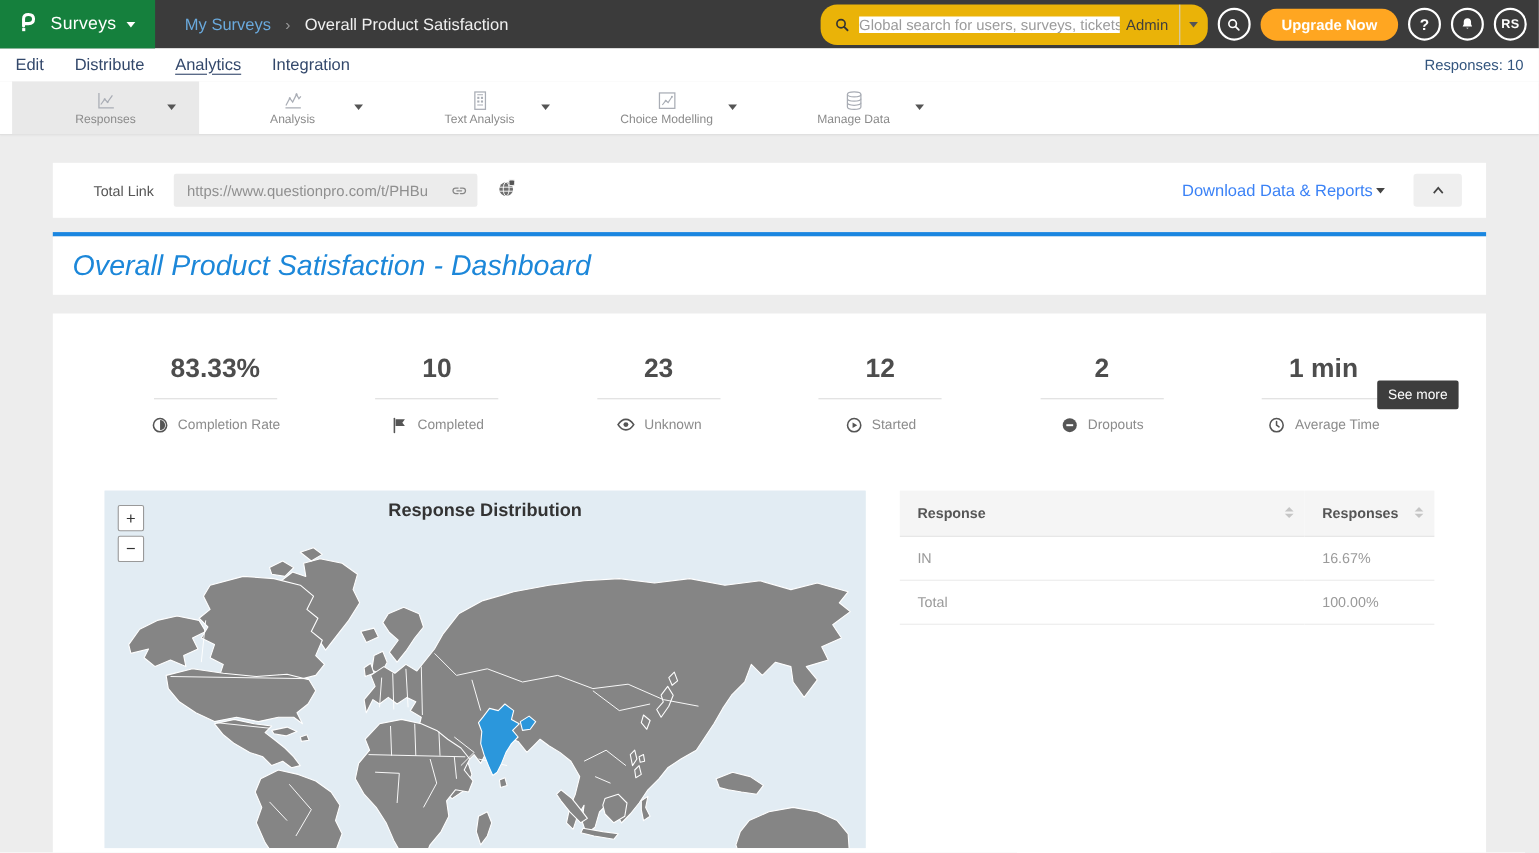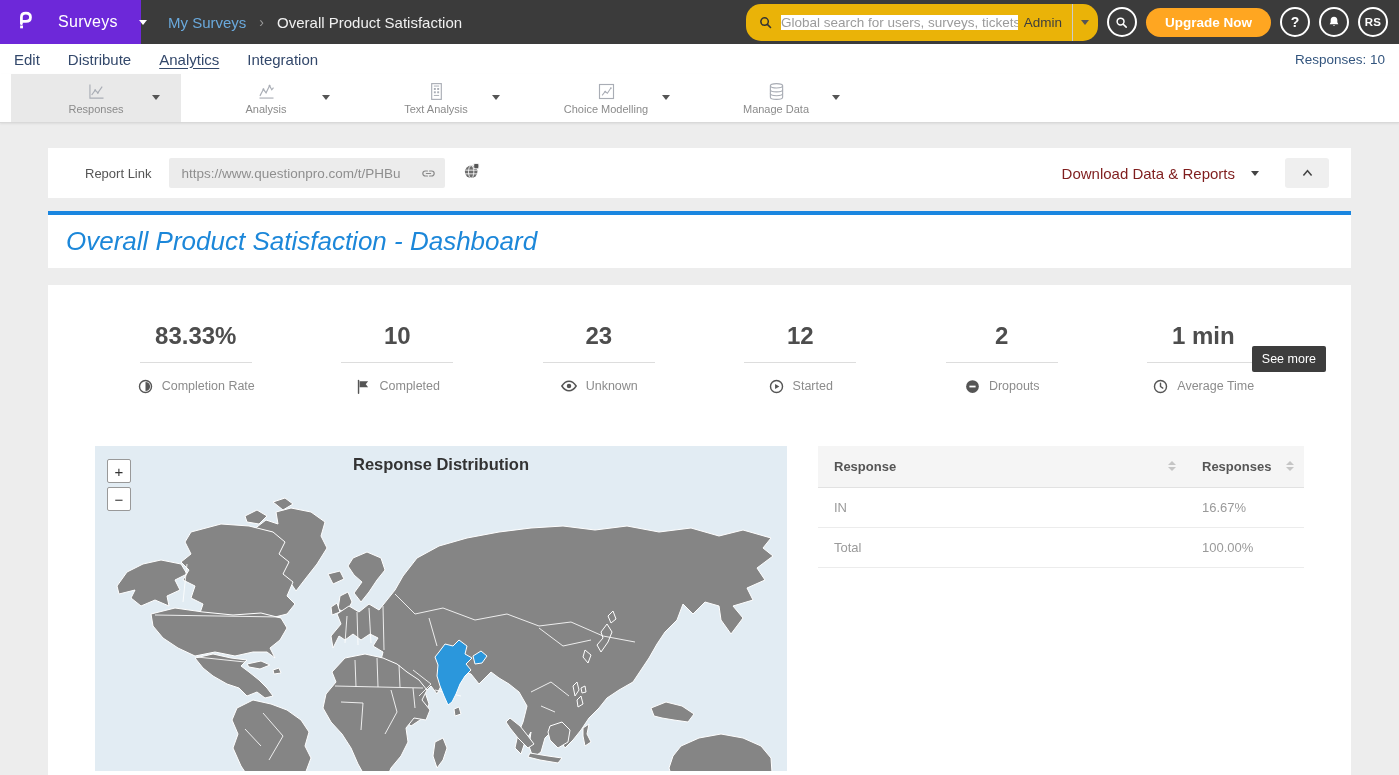--- a/index.html
+++ b/index.html
@@ -1,21 +1,21 @@
 <!DOCTYPE html>
 <html><head>
 <meta charset="utf-8">
 <style>
   * { margin:0; padding:0; box-sizing:border-box; }
   html,body { width:1399px; height:775px; overflow:hidden; }
   body { font-family:"Liberation Sans", sans-serif; background:#ededed; }
 
   
   .topbar { height:44px; display:flex; background:#3b3b3b; }
-  .logo-area { width:141px; background:#6d28d9; display:flex; align-items:center; gap:21px; padding-left:15px; color:#fff; cursor:pointer; flex:none; }
+  .logo-area { width:141px; background:#15803d; display:flex; align-items:center; gap:9px; padding-left:15px; color:#fff; cursor:pointer; flex:none; }
   .logo-area .product { font-size:16px; letter-spacing:.3px; }
   .caret-down { width:0; height:0; border-left:4px solid transparent; border-right:4px solid transparent; border-top:5px solid #fff; }
   .crumbs { flex:1; display:flex; align-items:center; padding-left:27px; gap:13px; min-width:0; }
   .crumb-parent { color:#6aa9dc; font-size:15px; cursor:pointer; }
   .crumb-sep { color:#9a9a9a; font-size:14px; }
   .crumb-current { color:#f0f0f0; font-size:15px; white-space:nowrap; }
   .top-actions { display:flex; align-items:center; gap:9px; padding-right:11px; }
   .search-pill { display:flex; align-items:center; height:37px; background:#eab308; border-radius:15px; width:352px; overflow:hidden; }
   .search-pill svg { margin:0 8px 0 12px; flex:none; }
   .search-input { border:0; outline:0; flex:1; font-size:13.5px; color:#444; font-family:inherit; min-width:0; }
@@ -42,21 +42,21 @@
   .tool-caret { position:absolute; right:21px; top:21px; border-top-color:#555; }
 
   
   .content { position:relative; }
   .report-card { margin:25px 48px 0; background:#fff; height:50px; display:flex; align-items:center; padding:0 22px 0 37px; }
   .report-label { font-size:13px; color:#555; margin-right:18px; }
   .url-box { width:276px; height:30px; background:#ececec; display:flex; align-items:center; padding:0 8px 0 12px; border-radius:2px; }
   .report-url { border:0; outline:0; background:transparent; color:#8f8f8f; font-size:13.5px; flex:1; min-width:0; font-family:inherit; }
   .globe-wrap { margin-left:17px; cursor:pointer; }
   .report-spacer { flex:1; }
-  .download-dd { display:flex; align-items:center; gap:16px; font-size:15px; color:#7f1d1d; margin-right:26px; cursor:pointer; }
+  .download-dd { display:flex; align-items:center; gap:3px; font-size:15px; color:#3b82f6; margin-right:26px; cursor:pointer; }
   .download-dd .caret-down { border-top-color:#444; }
   .see-more-btn { width:44px; height:30px; background:#efefef; border:0; border-radius:3px; display:flex; align-items:center; justify-content:center; cursor:pointer; }
   .blue-bar { margin:13px 48px 0; height:4px; background:#1a86e0; }
   .tooltip { position:absolute; right:73px; top:198px; background:#3d3d3d; color:#fff; font-size:12.5px; padding:6px 10px; border-radius:2px; z-index:6; }
   .title-card { margin:0 48px; background:#fff; height:53px; display:flex; align-items:center; padding-left:18px;font-style:italic; }
   .page-title { font-size:26px; color:#1c87d9; font-weight:normal; }
 
   .main-card { margin:17px 48px 0; background:#fff; height:500px; padding:36px 47px 0; }
   .stats-row { display:flex; }
   .stat { flex:1; display:flex; flex-direction:column; align-items:center; }
@@ -189,21 +189,21 @@
         <path d="M5 10 c0,1.4 3.1,2.5 7,2.5 s7,-1.1 7,-2.5 M5 14.3 c0,1.4 3.1,2.5 7,2.5 s7,-1.1 7,-2.5" fill="none" stroke="#a9adb5" stroke-width="1.3"></path>
       </svg>
     <span class="tool-label">Manage Data</span>
     <span class="caret-down tool-caret"></span>
   </div>
 </div>
 
 <div class="content">
 
   <div class="report-card">
-    <span class="report-label">Report Link</span>
+    <span class="report-label">Total Link</span>
     <div class="url-box">
       <input class="report-url" value="https://www.questionpro.com/t/PHBu" style="">
       <svg width="17" height="17" viewBox="0 0 24 24">
           <path d="M10.5,15.5 H7.5 a3.5,3.5 0 1 1 0,-7 h3 M13.5,8.5 h3 a3.5,3.5 0 1 1 0,7 h-3 M9,12 h6" fill="none" stroke="#888" stroke-width="1.7" stroke-linecap="round"></path>
         </svg>
     </div>
     <span class="globe-wrap">
       <svg width="20" height="20" viewBox="0 0 24 24">
           <circle cx="11" cy="13" r="7.5" fill="#6e6e6e"></circle>
           <ellipse cx="11" cy="13" rx="3.2" ry="7.5" fill="none" stroke="#fff" stroke-width="1"></ellipse>

